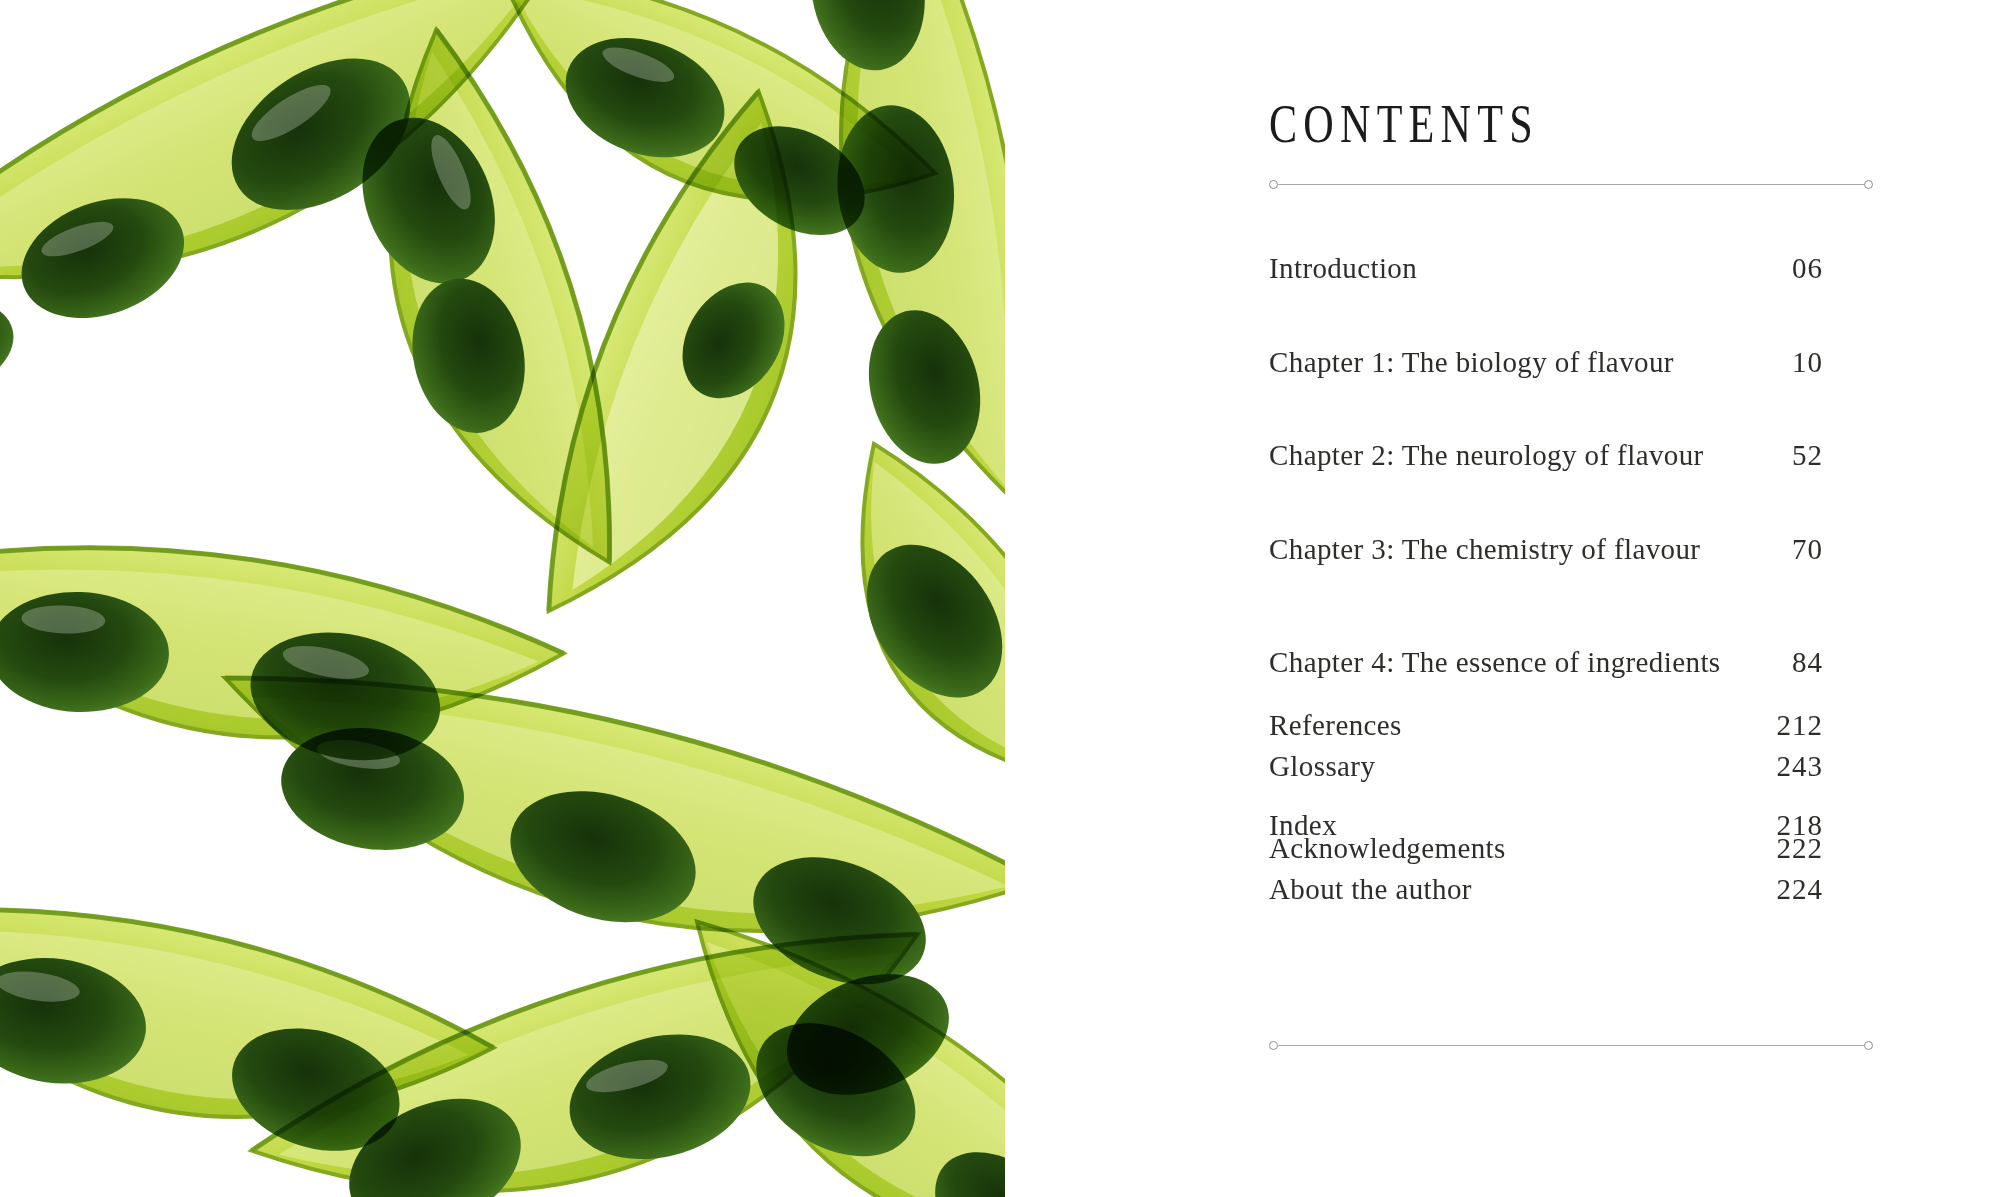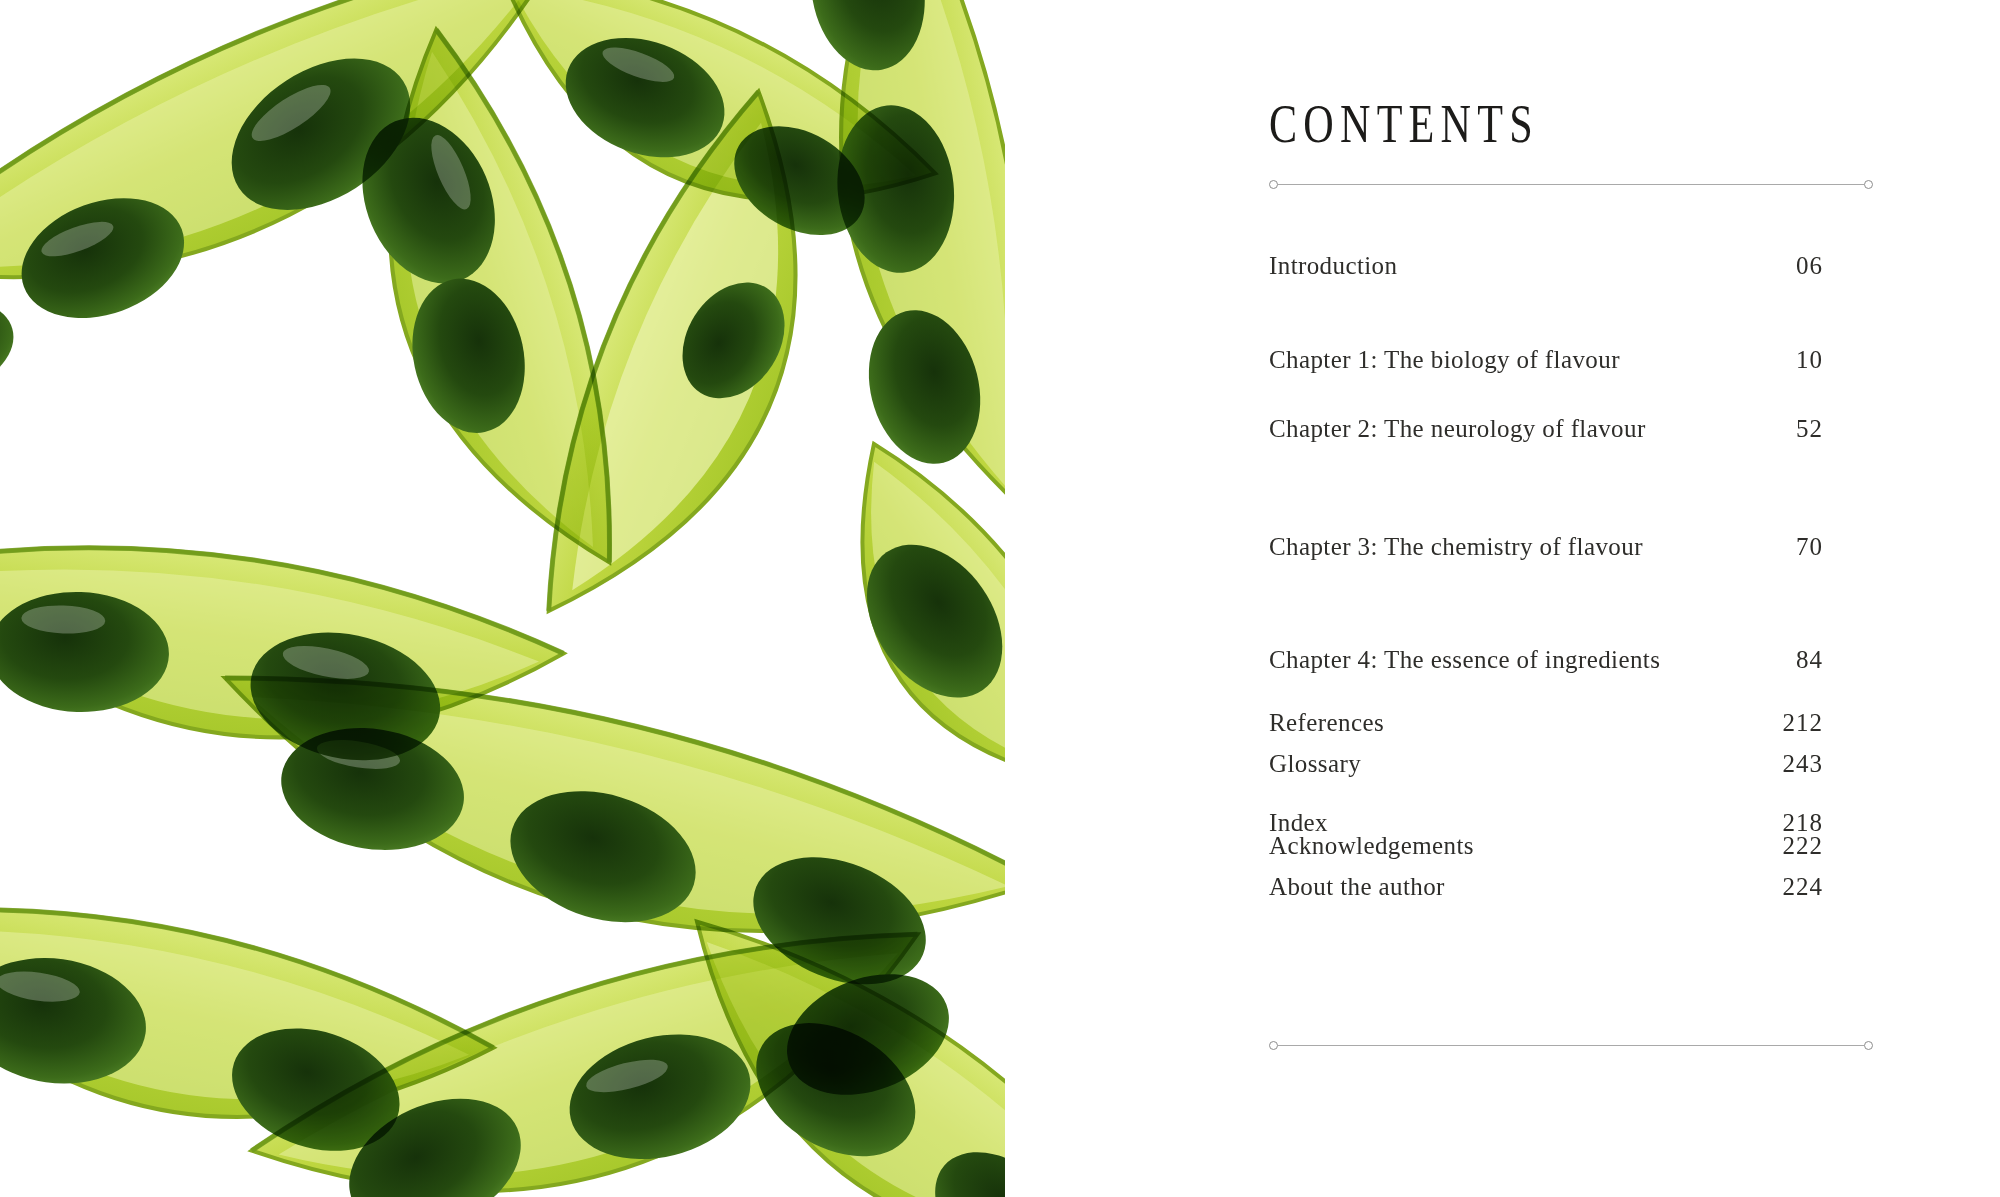--- a/index.html
+++ b/index.html
@@ -64,32 +64,32 @@
   }
   #rule-top { top: 179px; }
   #rule-bottom { top: 1040px; }
 
   .toc-row {
     position: absolute;
     left: 0; right: 0;
     display: flex;
     justify-content: space-between;
     align-items: flex-start;
-    font-size: 25px;
+    font-size: 29px;
     line-height: 1.2;
     letter-spacing: 0.4px;
     color: #2e2d2a;
     white-space: nowrap;
   }
   .toc-row .page-num { padding-right: 50px; letter-spacing: 1px; }
 
   
   #row-ch0 { top: 251px; }
   #row-ch1 { top: 345px; }
-  #row-ch2 { top: 414px; font-family: Liberation Serif, serif; }
+  #row-ch2 { top: 438px; font-family: Liberation Serif, serif; }
   #row-ch3 { top: 532px; gap: 6px; }
   #row-ch4 { top: 645px; }
   
   #row-bm0 { top: 708px; }
   #row-bm1 { top: 749px; }
   #row-bm2 { top: 808px; gap: 25px; }
   #row-bm3 { top: 831px; }
   #row-bm4 { top: 872px; }
 </style>
 </head>

